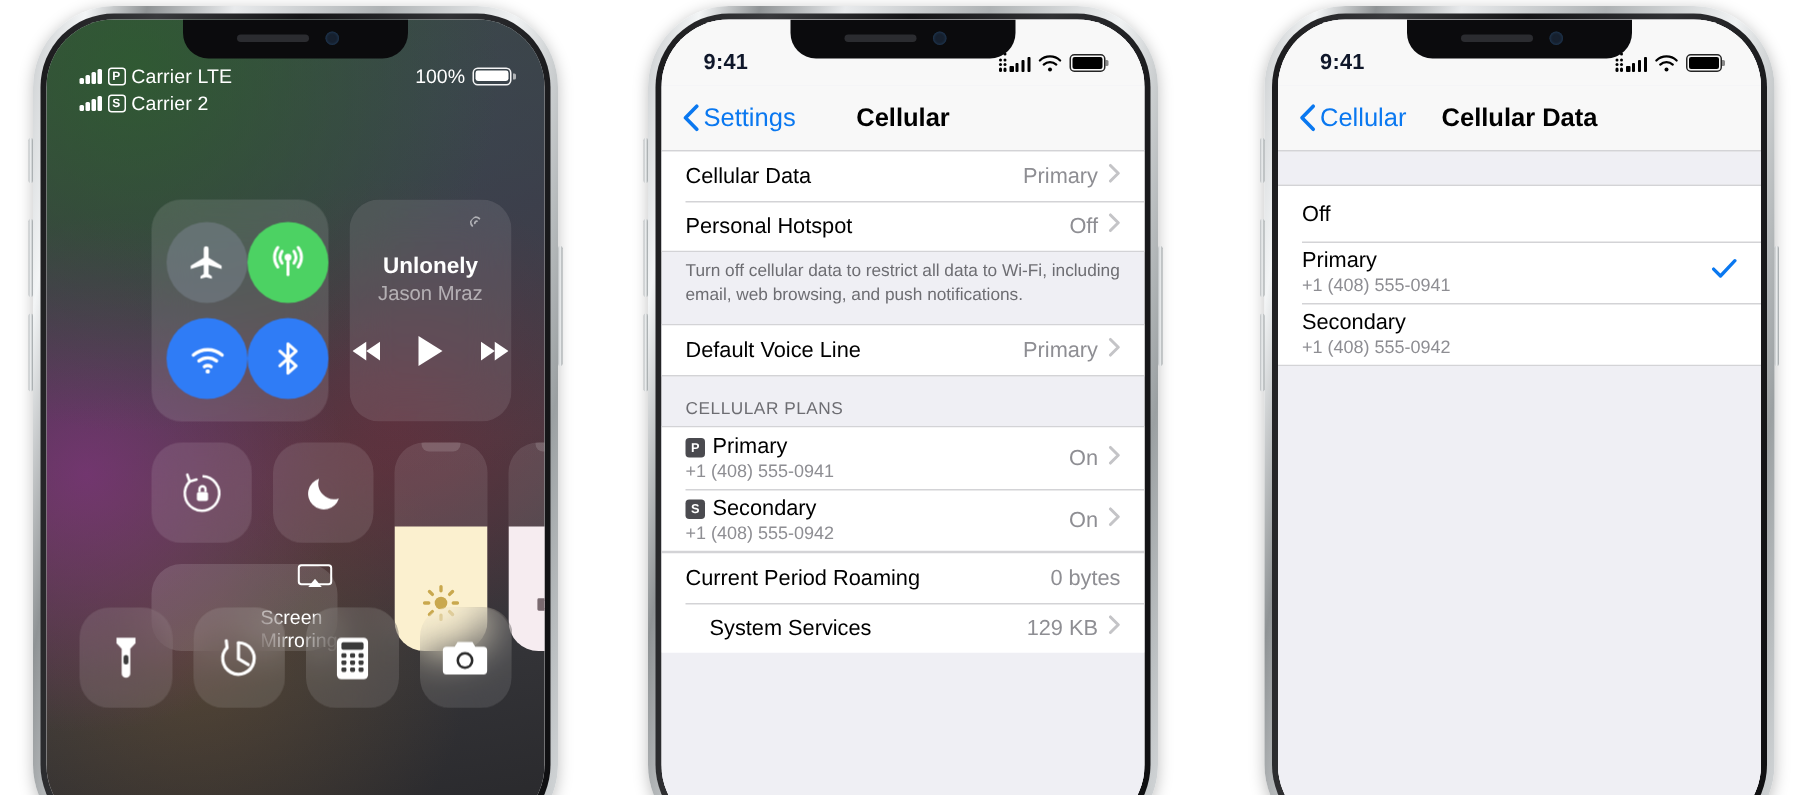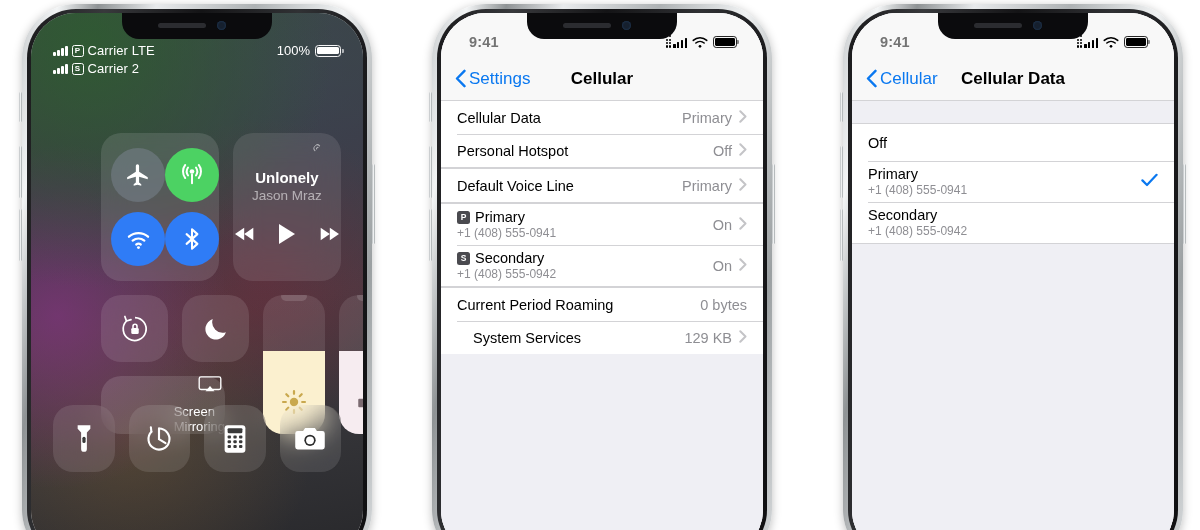--- a/index.html
+++ b/index.html
@@ -158,21 +158,21 @@
   }
 
   .cc-bottom { position: absolute; left: 22px; right: 22px; top: 392px;
                display: flex; gap: 14px; }
 
   
   .ios { position: absolute; inset: 0; background: #efeff4; display: flex; flex-direction: column; }
   .ios-status {
     height: 44px; flex: 0 0 44px; display: flex; align-items: center;
     justify-content: space-between; padding: 14px 26px 0 28px;
-    background: #f8f8f8; font-size: 14px; font-weight: 600; color: #737373;
+    background: #f8f8f8; font-size: 14px; font-weight: 600; color: #0f172a;
     position: relative; z-index: 30;
   }
   .ios-time { font-size: 14.5px; font-weight: 600; letter-spacing: .2px; }
   .ios-status-right { display: flex; align-items: center; gap: 5px; }
   .dual-sig { display: flex; align-items: flex-end; gap: 2px; height: 11px; }
   .dots { display:flex; gap:1.2px; align-items:flex-end; }
   .dots b { width:2.2px; height:2.2px; border-radius:50%; background:#000; display:block; }
   .dots-col { display:flex; flex-direction:column; gap:1.2px; }
   .sig-bars { display:flex; align-items:flex-end; gap:1.4px; }
   .sig-bars i { width:2.4px; background:#000; border-radius:.6px; display:block; }
@@ -512,33 +512,35 @@
                 <span class="row-label">Personal Hotspot</span>
                 <span class="row-value">Off</span>
                 <span class="chev">
                   <svg width="8" height="13" viewBox="0 0 8 13" fill="none" stroke="#c4c4c7" stroke-width="2" stroke-linecap="round" stroke-linejoin="round">
                       <path d="M1.3 1.3 6.5 6.5 1.3 11.7"></path>
                     </svg>
                 </span>
               </div>
             </div>
 
+            <div class="group-footer">Turn off cellular data to restrict all data to Wi-Fi, including email, web browsing, and push notifications.</div>
 
             <div class="group group-top group-bot">
               <div class="row">
                 <span class="row-label">Default Voice Line</span>
                 <span class="row-value">Primary</span>
                 <span class="chev">
                   <svg width="8" height="13" viewBox="0 0 8 13" fill="none" stroke="#c4c4c7" stroke-width="2" stroke-linecap="round" stroke-linejoin="round">
                       <path d="M1.3 1.3 6.5 6.5 1.3 11.7"></path>
                     </svg>
                 </span>
               </div>
             </div>
 
+            <div class="group-header">CELLULAR PLANS</div>
             <div class="group group-top group-bot">
               <div class="row">
                 <span class="row-main">
                   <span class="label-with-badge">
                     <span class="sim-dark">P</span>
                     <span class="row-label">Primary</span>
                   </span>
                   <span class="row-sub">+1 (408) 555-0941</span>
                 </span>
                 <span class="row-value">On</span>

